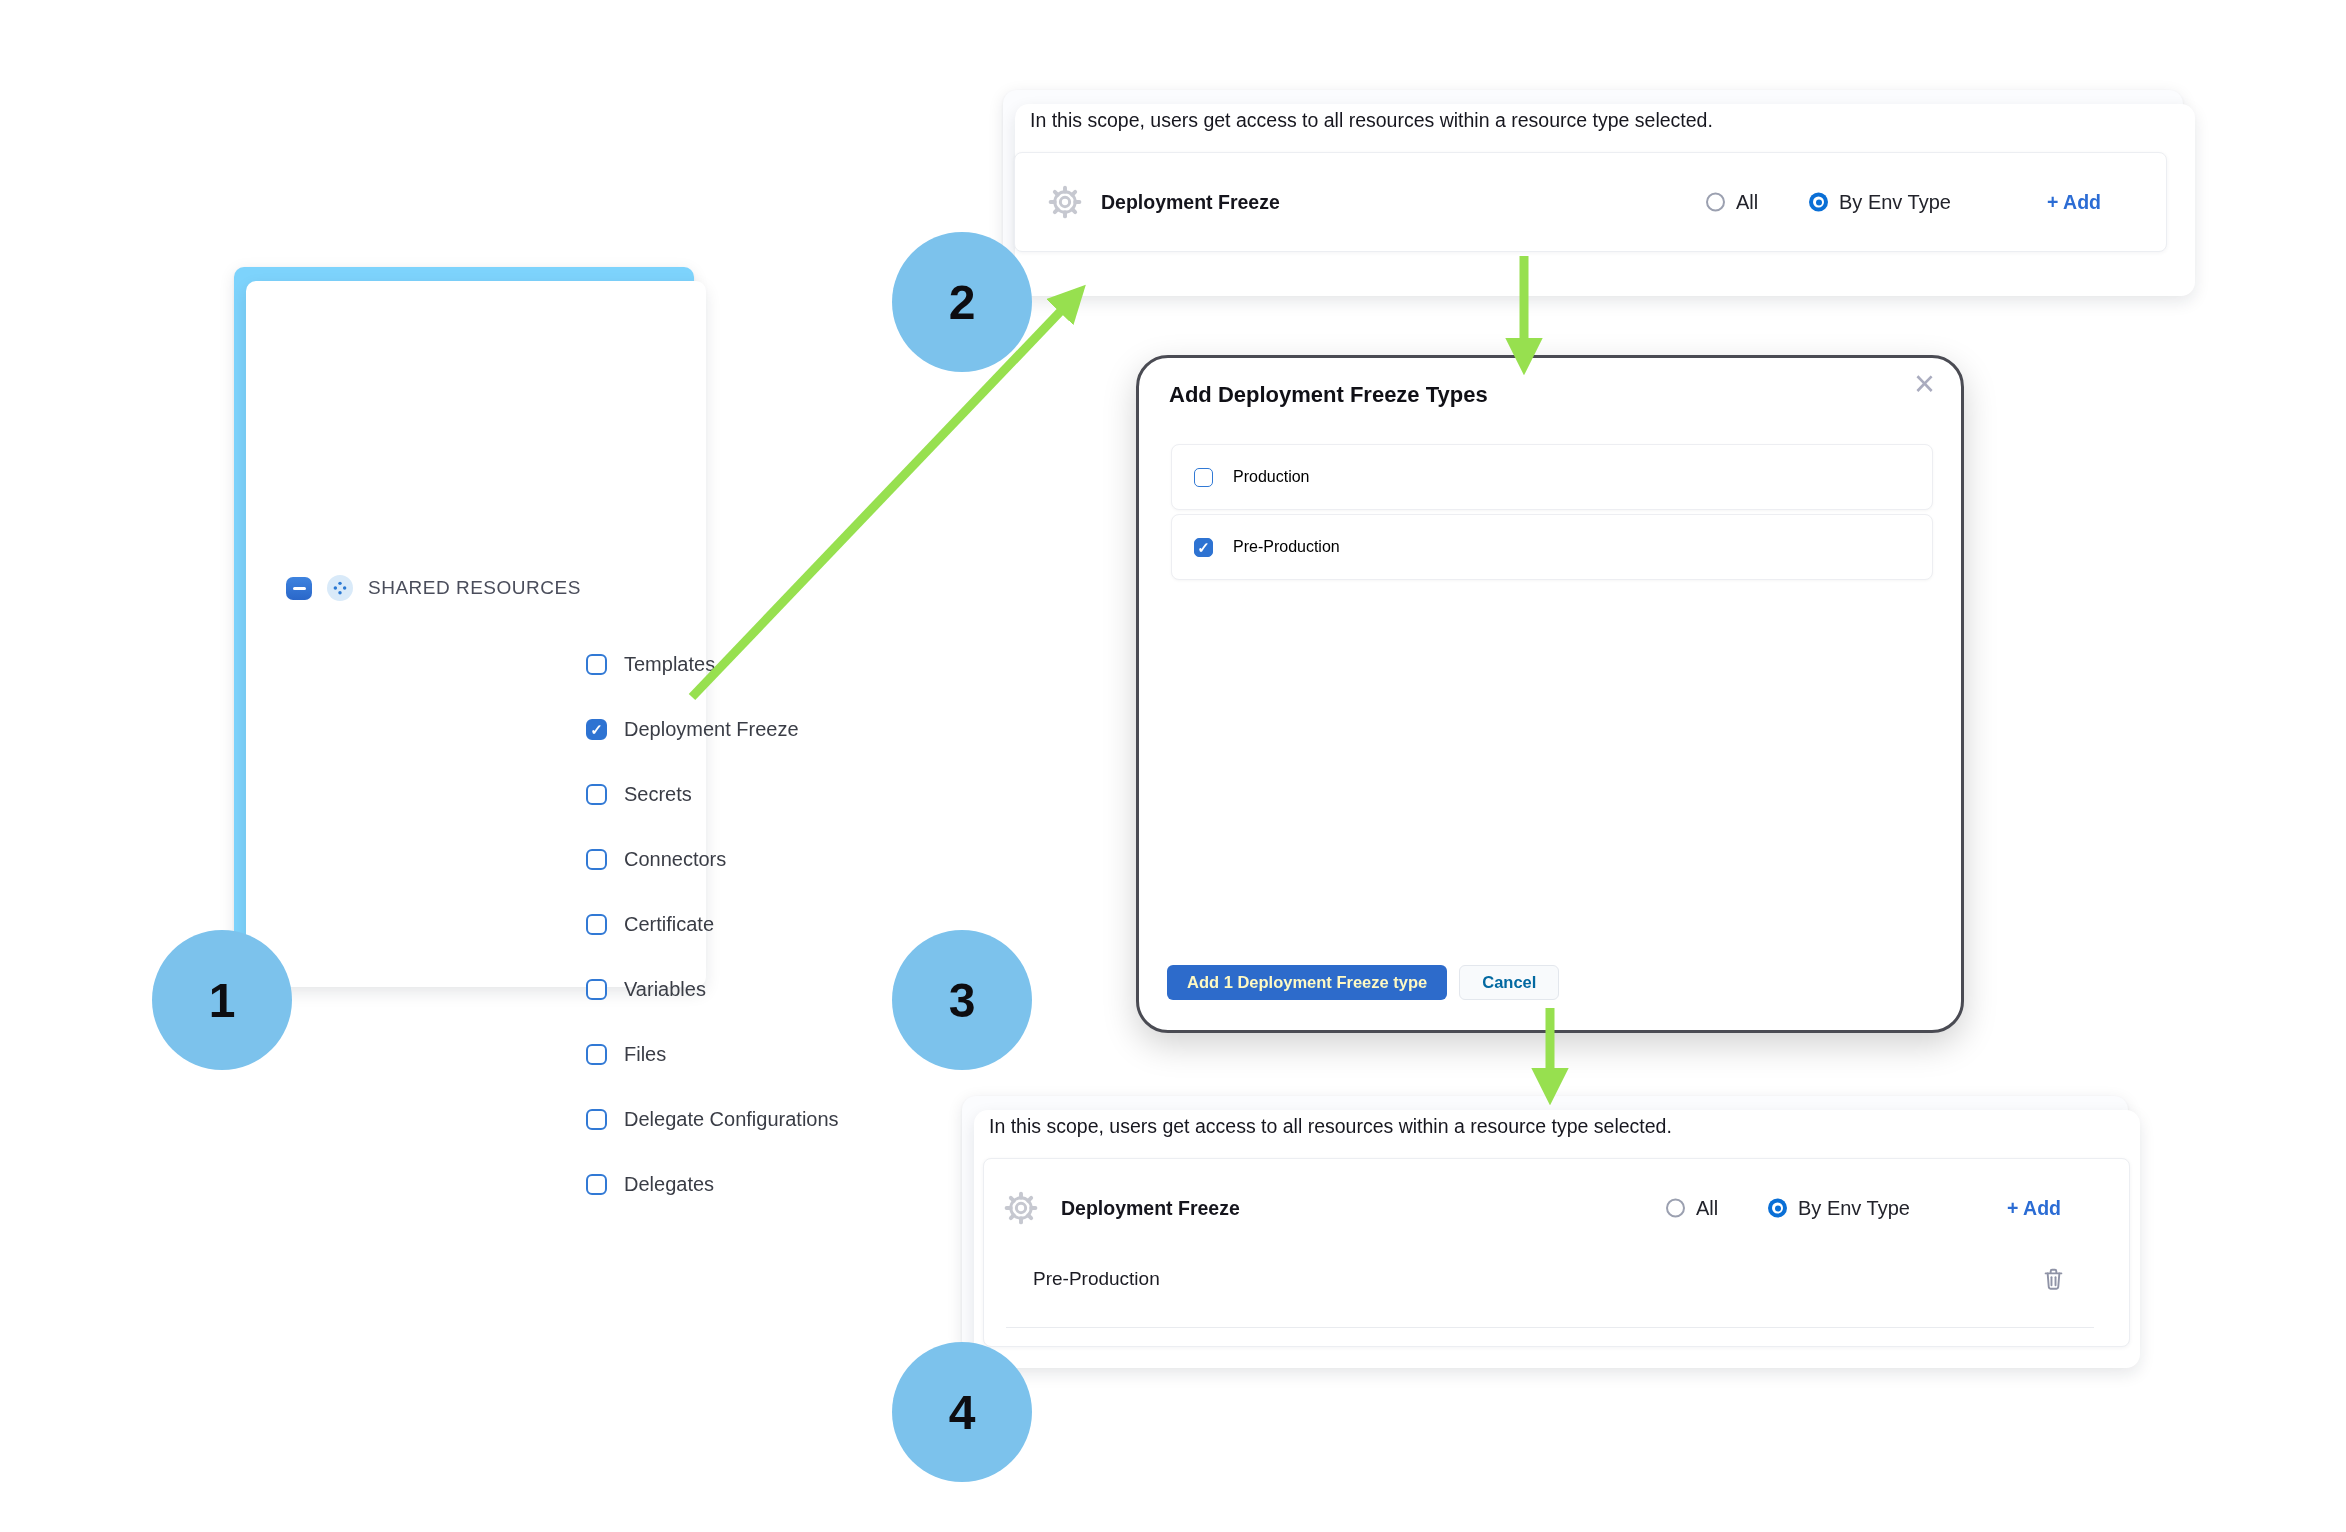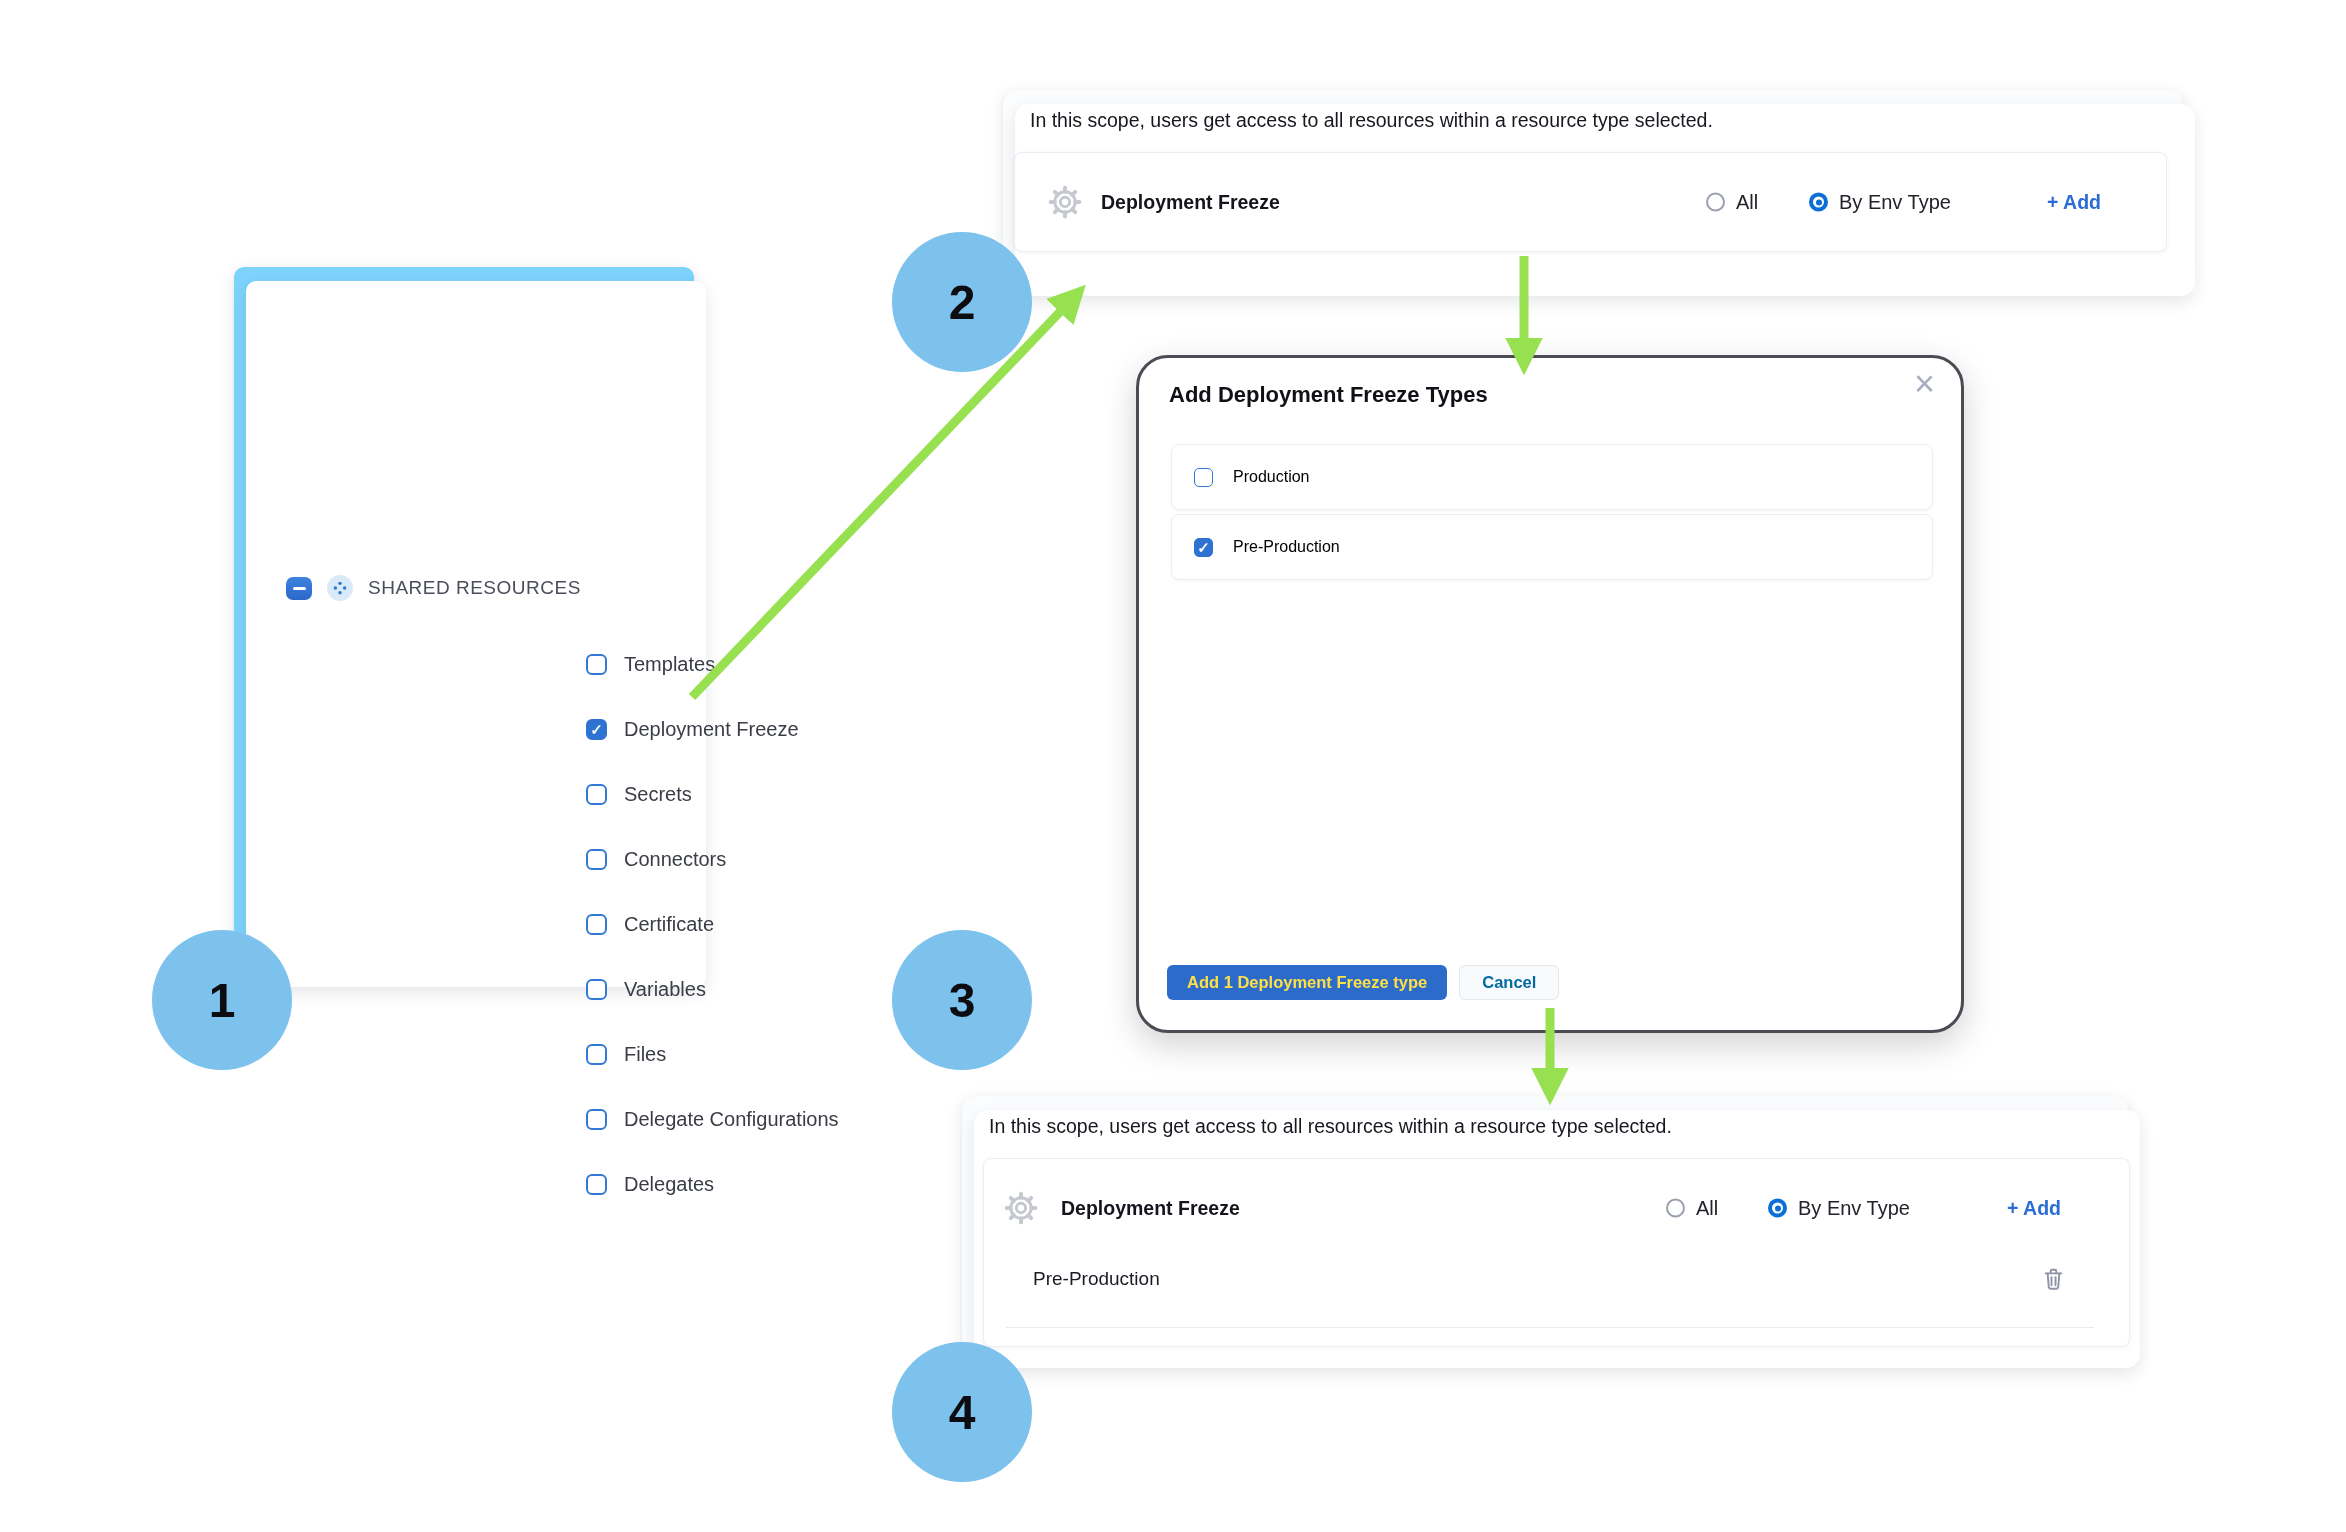--- a/index.html
+++ b/index.html
@@ -60,21 +60,21 @@
          box-shadow:0 12px 34px rgba(0,0,0,.18);z-index:20;}
   .modal-title{position:absolute;left:30px;top:24px;font-size:22px;font-weight:bold;color:#101016;}
   .modal-close{position:absolute;right:26px;top:8px;font-size:36px;color:#AAACBF;cursor:pointer;line-height:1;}
   .modal-options{position:absolute;left:32px;top:86px;right:28px;}
   .modal-opt{height:66px;box-sizing:border-box;border:1px solid #EDEEF2;border-radius:8px;margin-bottom:4px;
              background:#fff;box-shadow:0 1px 3px rgba(0,0,0,.04);
              display:flex;align-items:center;gap:20px;padding-left:22px;cursor:pointer;}
   .modal-opt .cb{width:19px;height:19px;border-radius:5px;border-width:1.8px;}
   .modal-opt-label{font-size:16px;color:#000000;}
   .modal-footer{position:absolute;left:28px;bottom:30px;display:flex;gap:12px;align-items:center;}
-  .btn-primary{height:35px;padding:0 20px;border-radius:6px;background:#2D6BCB;color:#fde047;
+  .btn-primary{height:35px;padding:0 20px;border-radius:6px;background:#2D6BCB;color:#fef9c3;
                font-size:16.5px;font-weight:bold;display:flex;align-items:center;cursor:pointer;white-space:nowrap;}
   .btn-secondary{height:35px;padding:0 22px;border-radius:6px;background:#F8FAFC;border:1px solid #E3E7ED;
                box-sizing:border-box;color:#0369a1;font-size:16.5px;font-weight:bold;display:flex;align-items:center;cursor:pointer;}
 
   
   .step{position:absolute;width:140px;height:140px;border-radius:50%;background:#7CC2EC;z-index:30;
         display:flex;align-items:center;justify-content:center;font-size:48px;font-weight:600;color:#0D0D11;}
 
   
   #arrows{position:absolute;left:0;top:0;z-index:40;pointer-events:none;}

